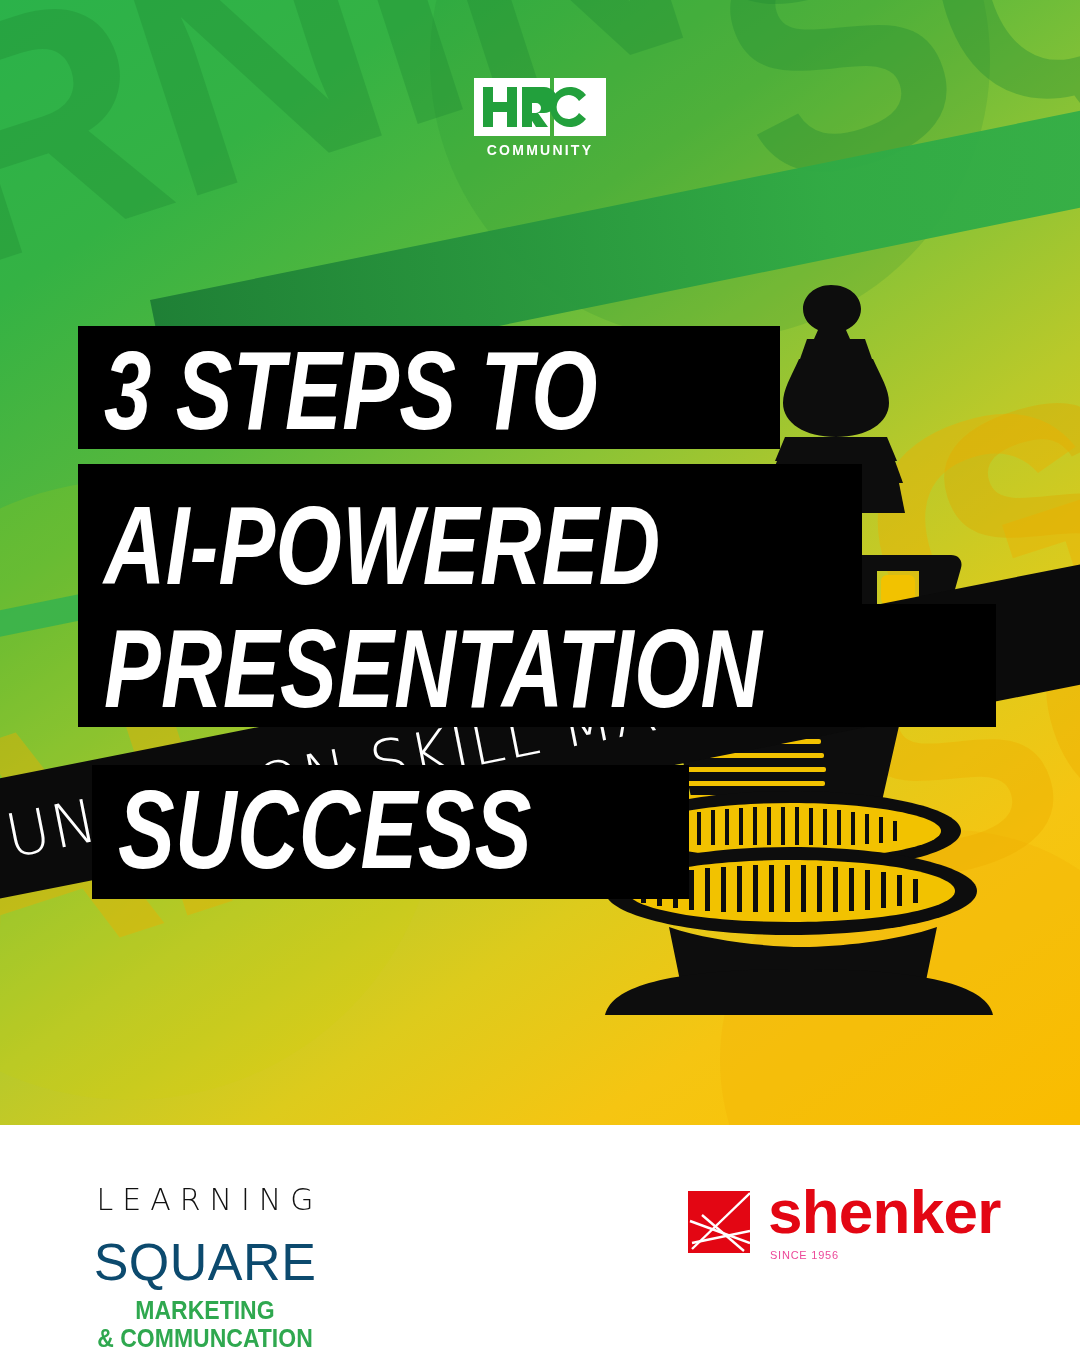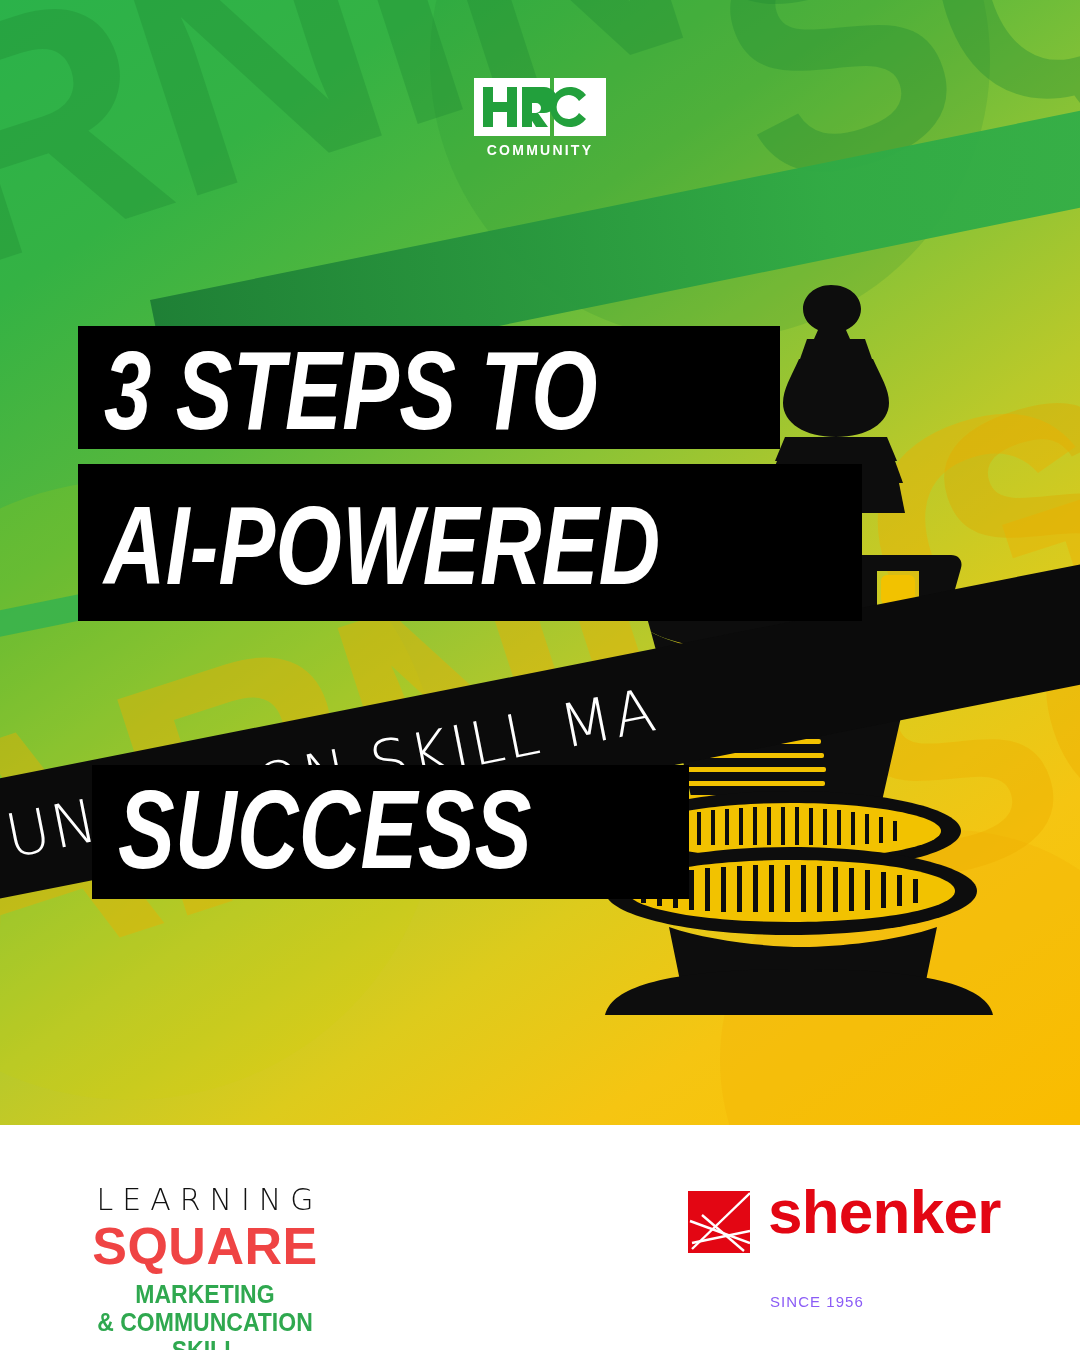--- a/index.html
+++ b/index.html
@@ -71,41 +71,41 @@
   #hl3 span{font-size:112px;}
   #hl4{left:92px;top:765px;height:134px;padding:0 26px;}
   #hl4 span{font-size:112px;}
 
   
   #footer{position:absolute;left:0;top:1125px;width:1080px;height:164px;background:#fff;}
 
   #ls-logo{position:absolute;left:80px;top:60px;width:250px;text-align:center;}
   #ls-learning{color:#111;font-size:30px;font-weight:300;letter-spacing:.30em;
       font-family:"DejaVu Sans",sans-serif;line-height:1;padding-left:.30em;}
-  #ls-square{color:#ef4444;font-size:52px;font-weight:700;letter-spacing:.01em;
-      line-height:1.05;margin-top:4px;}
+  #ls-square{color:#0c4a6e;font-size:52px;font-weight:400;letter-spacing:.01em;
+      line-height:1.05;margin-top:20px;}
   #ls-sub1{color:#2fa84f;font-size:25px;font-weight:700;line-height:1.12;margin-top:6px;
       transform:scaleX(.92);}
   #ls-sub2{color:#2fa84f;font-size:25px;font-weight:700;line-height:1.12;
       transform:scaleX(.92);}
 
   #date-block{position:absolute;left:364px;top:62px;}
   #date-day{color:#111;font-size:42px;font-weight:800;letter-spacing:.005em;
       transform:scaleX(.82);transform-origin:left center;white-space:nowrap;line-height:1.1;}
   #date-time{color:#111;font-size:40px;font-weight:400;
       transform:scaleX(.82);transform-origin:left center;white-space:nowrap;line-height:1.25;
       font-family:"Liberation Sans",sans-serif;}
 
   #shenker{position:absolute;left:688px;top:62px;width:300px;height:90px;}
   #sh-mark{position:absolute;left:0;top:4px;width:62px;height:62px;background:#e30613;overflow:hidden;}
   #sh-mark svg{position:absolute;left:0;top:0;}
   #sh-word{position:absolute;left:80px;top:-6px;color:#e30613;font-size:62px;
       font-weight:800;letter-spacing:-.012em;line-height:1;}
-  #sh-since{position:absolute;left:82px;top:62px;color:#8b5cf6;font-size:15px;
-      font-weight:500;letter-spacing:.07em;margin-top:44px;}
+  #sh-since{position:absolute;left:82px;top:62px;color:#ec4899;font-size:11px;
+      font-weight:500;letter-spacing:.07em;}
 </style>
 </head>
 <body>
 
 <div id="poster">
 
   <div id="art">
 
     <div class="blob" id="blob1"></div>
     <div class="blob" id="blob2"></div>
@@ -239,20 +239,23 @@
     <div id="ticker">
       <div id="ticker-text">MMUNICATION SKILL MA</div>
     </div>
 
     <div class="hl" id="hl1">
       <span>3 STEPS TO</span>
     </div>
     <div class="hl" id="hl2">
       <span>AI-POWERED</span>
     </div>
+    <div class="hl" id="hl3">
+      <span>PRESENTATION</span>
+    </div>
     <div class="hl" id="hl4">
       <span>SUCCESS</span>
     </div>
 
   </div>
 
   <div id="footer">
 
     <div id="ls-logo">
       <div id="ls-learning">LEARNING</div>

